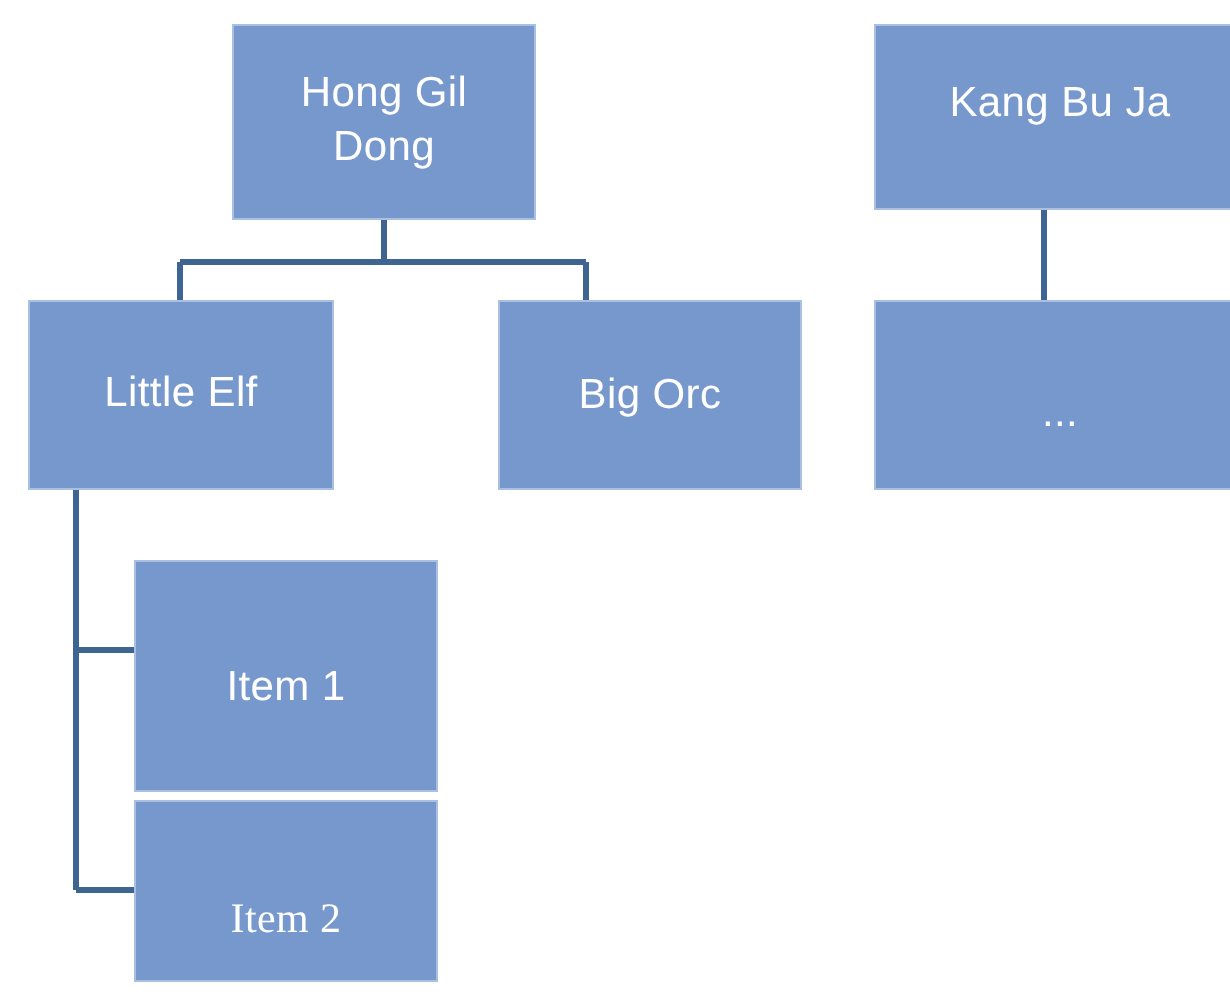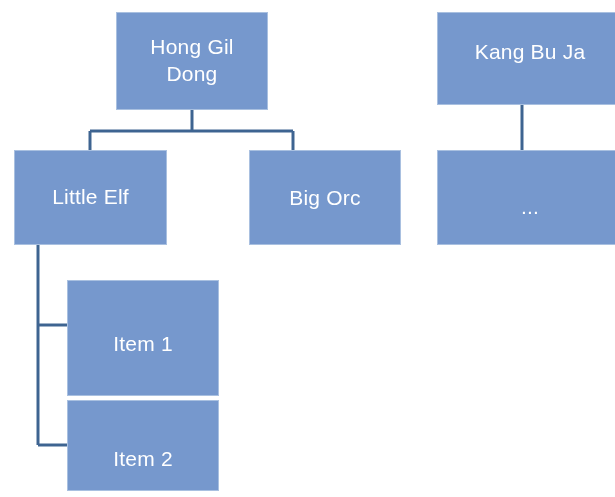--- a/index.html
+++ b/index.html
@@ -56,21 +56,21 @@
   #node-little-elf  { left: 14px;  top: 150px; width: 153px; height: 95px; }
   #node-big-orc     { left: 217px; top: 150px; width: 152px; height: 95px; margin-left: 32px; }
   #node-item-1      { left: 67px;  top: 280px; width: 152px; height: 116px; }
   #node-item-2      { left: 67px;  top: 400px; width: 152px; height: 91px; }
   #node-root-right  { left: 437px; top: 12px;  width: 186px; height: 93px; }
   #node-ellipsis    { left: 437px; top: 150px; width: 186px; height: 95px; }
 
   
   #node-little-elf .node-label { transform: translateY(0px); }
   #node-item-1 .node-label     { transform: translateY(6px); }
-  #node-item-2 .node-label     { transform: translateY(14px); }
+  #node-item-2 .node-label     { transform: translateY(14px); font-family: Liberation Serif, serif; }
   #node-ellipsis .node-label   { transform: translateY(10px); }
   #node-root-right .node-label { transform: translateY(-6px); }
   #node-big-orc .node-label    { transform: translateY(1px); }
 </style>
 </head>
 <body>
 
 <div id="diagram-canvas">
 
   <svg id="connector-layer" viewBox="0 0 615 497" width="615" height="497" xmlns="http://www.w3.org/2000/svg">

